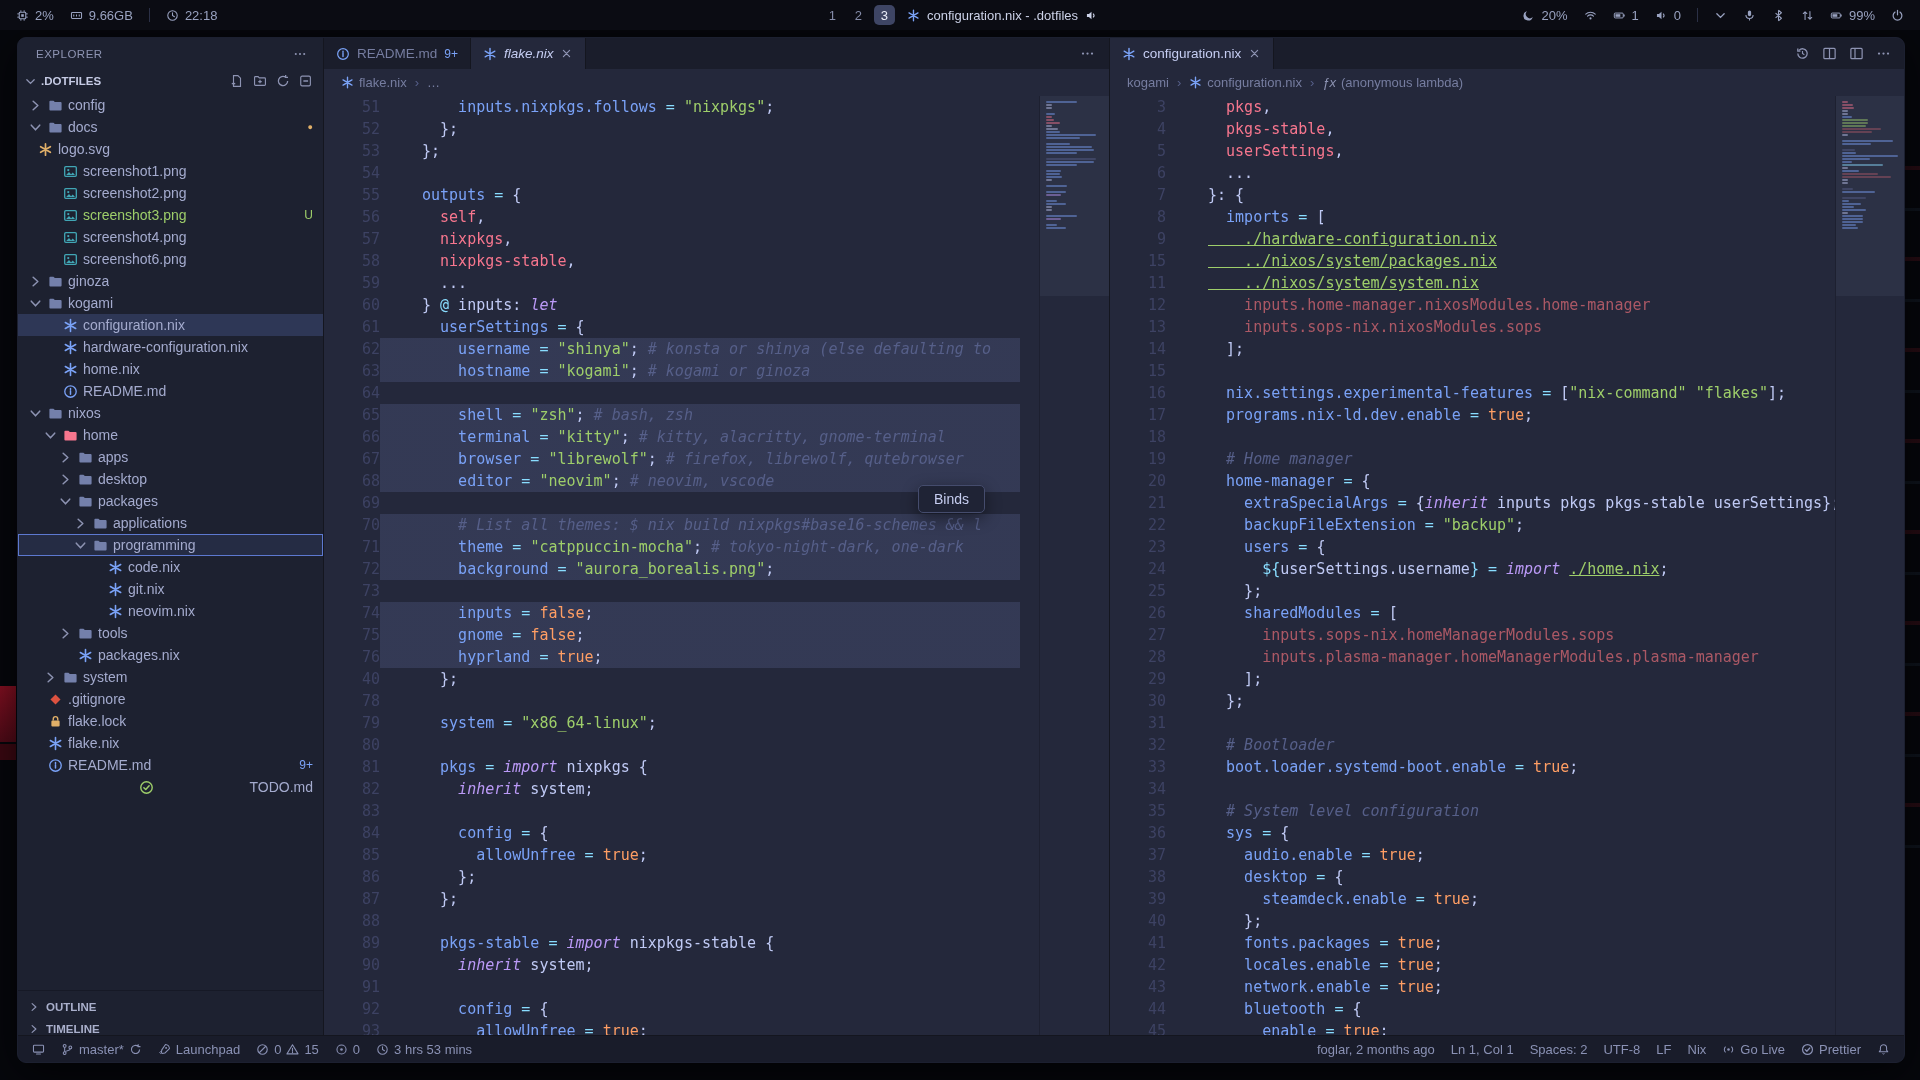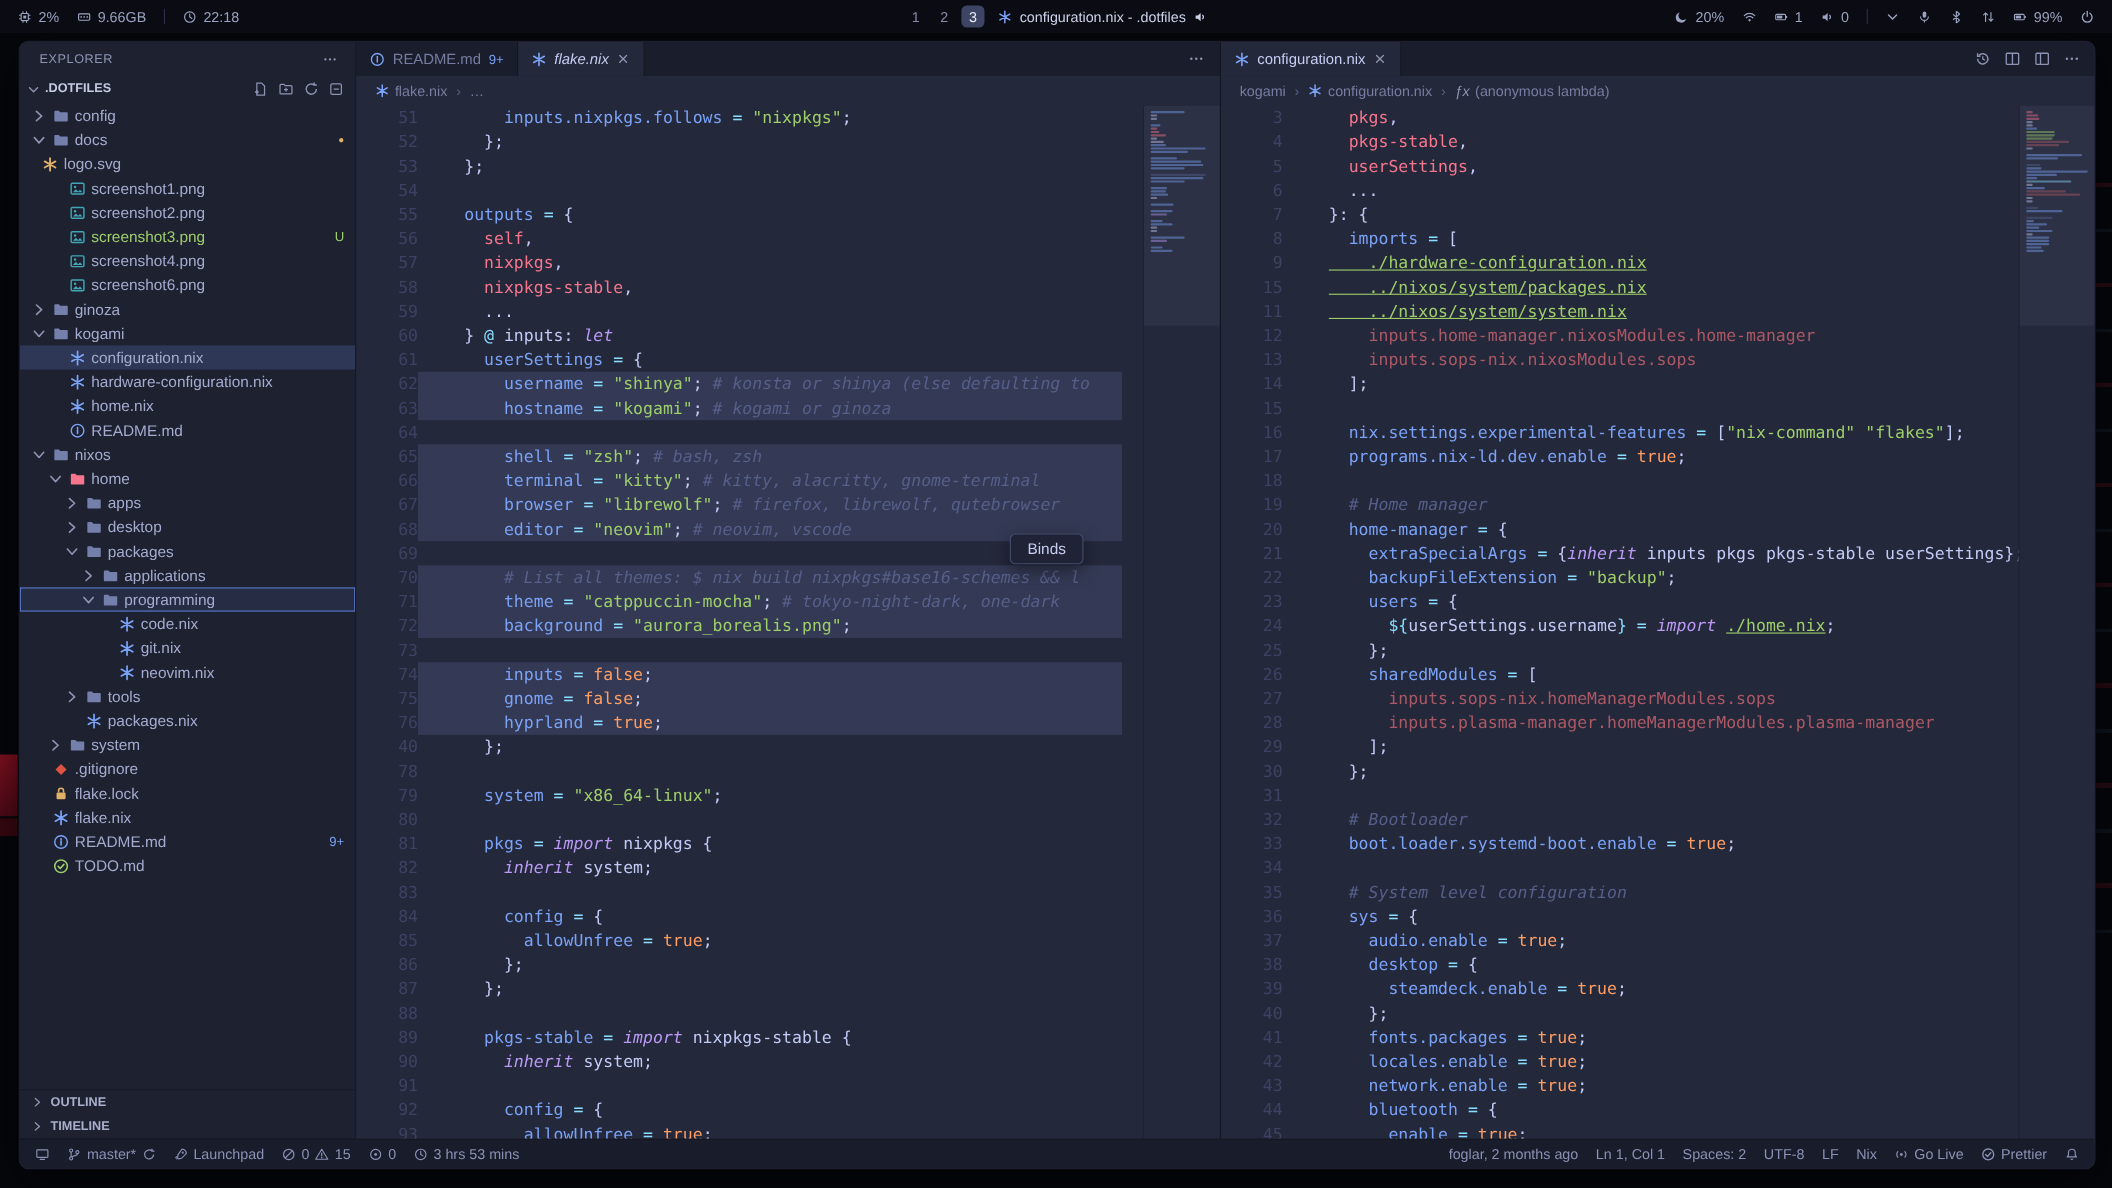--- a/index.html
+++ b/index.html
@@ -38,21 +38,21 @@
   .tree{flex:1;overflow:hidden;position:relative;padding-top:1px;}
   .tree-row{height:22px;display:flex;align-items:center;gap:5px;padding-right:10px;cursor:pointer;white-space:nowrap;}
   .tree-row .chev{color:#8d93b2;width:15px;height:15px;}
   .tree-row .chev.open{transform:rotate(90deg);}
   .chev-spacer{width:15px;flex:none;display:inline-block;}
   .tree-row .lbl{overflow:hidden;text-overflow:clip;}
   .tree-row.selected{background:#2e3756;}
   .tree-row.focused{outline:1px solid #5d79d0;outline-offset:-1px;background:rgba(93,121,208,.13);}
   .badge{margin-left:auto;font-size:12px;flex:none;}
   .sb-bottom{flex:none;border-top:1px solid #161926;}
-  .sb-section2{height:22px;display:flex;align-items:center;gap:6px;padding:0 10px;font-weight:bold;font-size:11.5px;color:#aab0cc;}
+  .sb-section2{height:22px;display:flex;align-items:flex-end;gap:6px;padding:0 10px;font-weight:bold;font-size:11.5px;color:#aab0cc;}
   .sb-section2 .icon{width:12px;height:12px;color:#8d93b2;}
 
   
   .editors{flex:1;display:flex;min-width:0;}
   .group{display:flex;flex-direction:column;min-width:0;position:relative;border-left:1px solid #14161f;}
   .group-center{width:786px;flex:none;}
   .group-right{width:796px;flex:none;}
   .tabbar{height:31px;flex:none;background:var(--panel_bg);display:flex;align-items:stretch;}
   .tabs{display:flex;}
   .tab{display:flex;align-items:center;gap:7px;padding:0 12px;font-size:13.5px;color:#767da0;background:var(--panel_bg);border-right:1px solid #14161f;cursor:pointer;}
@@ -648,21 +648,21 @@
             <span class="chev-spacer"></span>
             <span class="icon" style="color: rgb(122, 162, 247); width: 15px; height: 15px;">
               <svg viewBox="0 0 16 16">
                 <circle cx="8" cy="8" r="6.1" fill="none" stroke="currentColor" stroke-width="1.4"></circle>
                 <path d="M8 7.2v3.6M8 4.9v1" stroke="currentColor" stroke-width="1.6" stroke-linecap="round"></path>
               </svg>
             </span>
             <span class="lbl">README.md</span>
             <span class="badge" style="color: rgb(122, 162, 247);">9+</span>
           </div>
-          <div class="tree-row" style="padding-left: 10px;">
+          <div class="tree-row" style="padding-left: 10px; justify-content: space-between;">
             <span class="chev-spacer"></span>
             <span class="icon" style="color: rgb(158, 206, 106); width: 15px; height: 15px;">
               <svg viewBox="0 0 16 16">
                 <circle cx="8" cy="8" r="6.1" fill="none" stroke="currentColor" stroke-width="1.5"></circle>
                 <path d="M5.2 8.2l2 2 3.6-4" fill="none" stroke="currentColor" stroke-width="1.6" stroke-linecap="round" stroke-linejoin="round"></path>
               </svg>
             </span>
             <span class="lbl">TODO.md</span>
           </div>
         </div>

